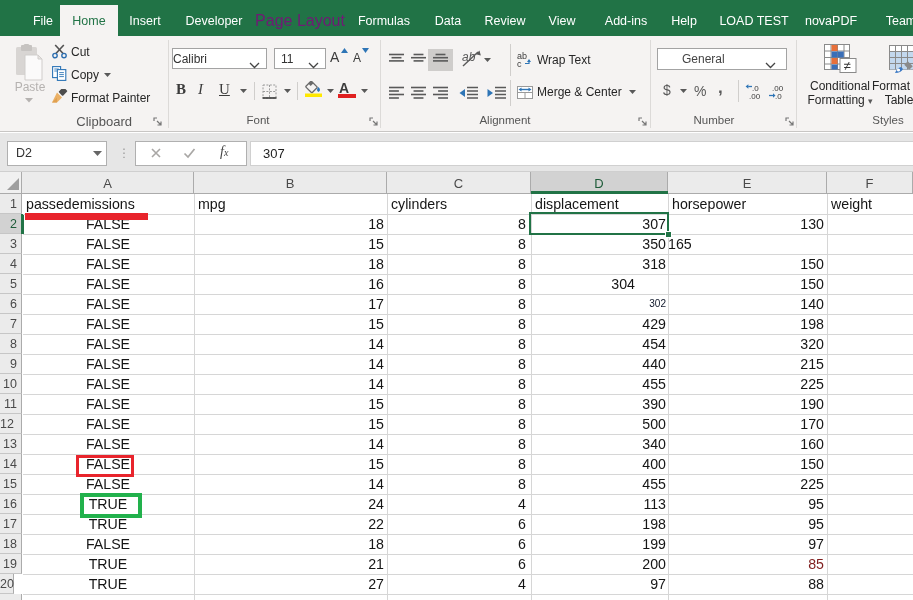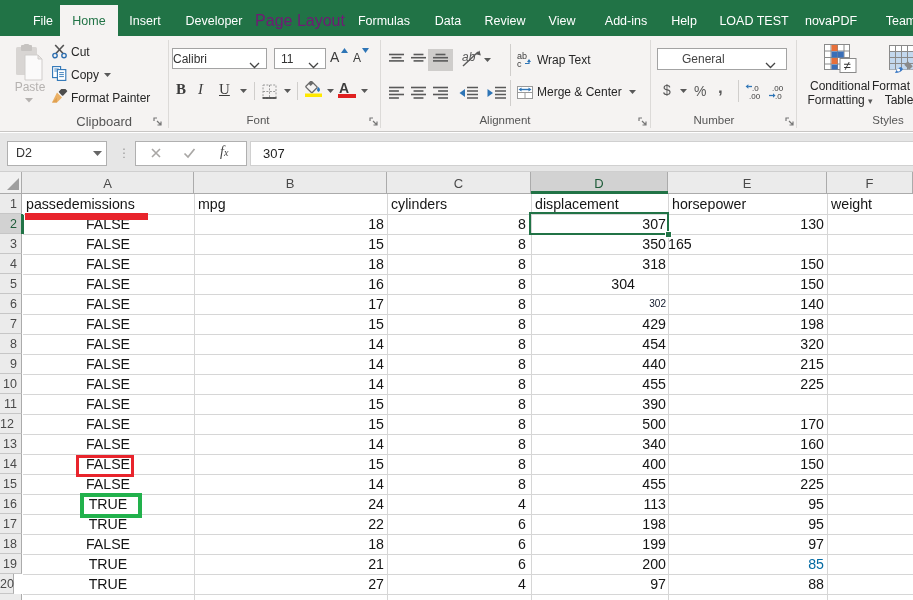--- a/index.html
+++ b/index.html
@@ -398,20 +398,21 @@
 <div style="position:absolute;left:668px;top:354px;width:156px;height:20px;text-align:right;font-size:14.2px;line-height:20px;color:#151515">215</div>
 <div style="position:absolute;left:22px;top:374px;width:172px;height:20px;text-align:center;font-size:14.2px;line-height:20px;color:#151515">FALSE</div>
 <div style="position:absolute;left:194px;top:374px;width:190px;height:20px;text-align:right;font-size:14.2px;line-height:20px;color:#151515">14</div>
 <div style="position:absolute;left:387px;top:374px;width:139px;height:20px;text-align:right;font-size:14.2px;line-height:20px;color:#151515">8</div>
 <div style="position:absolute;left:531px;top:374px;width:135px;height:20px;text-align:right;font-size:14.2px;line-height:20px;color:#151515">455</div>
 <div style="position:absolute;left:668px;top:374px;width:156px;height:20px;text-align:right;font-size:14.2px;line-height:20px;color:#151515">225</div>
 <div style="position:absolute;left:22px;top:394px;width:172px;height:20px;text-align:center;font-size:14.2px;line-height:20px;color:#151515">FALSE</div>
 <div style="position:absolute;left:194px;top:394px;width:190px;height:20px;text-align:right;font-size:14.2px;line-height:20px;color:#151515">15</div>
 <div style="position:absolute;left:387px;top:394px;width:139px;height:20px;text-align:right;font-size:14.2px;line-height:20px;color:#151515">8</div>
 <div style="position:absolute;left:531px;top:394px;width:135px;height:20px;text-align:right;font-size:14.2px;line-height:20px;color:#151515">390</div>
+<div style="position:absolute;left:668px;top:394px;width:156px;height:20px;text-align:right;font-size:14.2px;line-height:20px;color:#151515">190</div>
 <div style="position:absolute;left:22px;top:414px;width:172px;height:20px;text-align:center;font-size:14.2px;line-height:20px;color:#151515">FALSE</div>
 <div style="position:absolute;left:194px;top:414px;width:190px;height:20px;text-align:right;font-size:14.2px;line-height:20px;color:#151515">15</div>
 <div style="position:absolute;left:387px;top:414px;width:139px;height:20px;text-align:right;font-size:14.2px;line-height:20px;color:#151515">8</div>
 <div style="position:absolute;left:531px;top:414px;width:135px;height:20px;text-align:right;font-size:14.2px;line-height:20px;color:#151515">500</div>
 <div style="position:absolute;left:668px;top:414px;width:156px;height:20px;text-align:right;font-size:14.2px;line-height:20px;color:#151515">170</div>
 <div style="position:absolute;left:22px;top:434px;width:172px;height:20px;text-align:center;font-size:14.2px;line-height:20px;color:#151515">FALSE</div>
 <div style="position:absolute;left:194px;top:434px;width:190px;height:20px;text-align:right;font-size:14.2px;line-height:20px;color:#151515">14</div>
 <div style="position:absolute;left:387px;top:434px;width:139px;height:20px;text-align:right;font-size:14.2px;line-height:20px;color:#151515">8</div>
 <div style="position:absolute;left:531px;top:434px;width:135px;height:20px;text-align:right;font-size:14.2px;line-height:20px;color:#151515">340</div>
 <div style="position:absolute;left:668px;top:434px;width:156px;height:20px;text-align:right;font-size:14.2px;line-height:20px;color:#151515">160</div>
@@ -437,21 +438,21 @@
 <div style="position:absolute;left:668px;top:514px;width:156px;height:20px;text-align:right;font-size:14.2px;line-height:20px;color:#151515">95</div>
 <div style="position:absolute;left:22px;top:534px;width:172px;height:20px;text-align:center;font-size:14.2px;line-height:20px;color:#151515">FALSE</div>
 <div style="position:absolute;left:194px;top:534px;width:190px;height:20px;text-align:right;font-size:14.2px;line-height:20px;color:#151515">18</div>
 <div style="position:absolute;left:387px;top:534px;width:139px;height:20px;text-align:right;font-size:14.2px;line-height:20px;color:#151515">6</div>
 <div style="position:absolute;left:531px;top:534px;width:135px;height:20px;text-align:right;font-size:14.2px;line-height:20px;color:#151515">199</div>
 <div style="position:absolute;left:668px;top:534px;width:156px;height:20px;text-align:right;font-size:14.2px;line-height:20px;color:#151515">97</div>
 <div style="position:absolute;left:22px;top:554px;width:172px;height:20px;text-align:center;font-size:14.2px;line-height:20px;color:#151515">TRUE</div>
 <div style="position:absolute;left:194px;top:554px;width:190px;height:20px;text-align:right;font-size:14.2px;line-height:20px;color:#151515">21</div>
 <div style="position:absolute;left:387px;top:554px;width:139px;height:20px;text-align:right;font-size:14.2px;line-height:20px;color:#151515">6</div>
 <div style="position:absolute;left:531px;top:554px;width:135px;height:20px;text-align:right;font-size:14.2px;line-height:20px;color:#151515">200</div>
-<div style="position:absolute;left:668px;top:554px;width:156px;height:20px;text-align:right;font-size:14.2px;line-height:20px;color:#0369a1">85</div>
+<div style="position:absolute;left:668px;top:554px;width:156px;height:20px;text-align:right;font-size:14.2px;line-height:20px;color:#7f1d1d">85</div>
 <div style="position:absolute;left:22px;top:574px;width:172px;height:20px;text-align:center;font-size:14.2px;line-height:20px;color:#151515">TRUE</div>
 <div style="position:absolute;left:194px;top:574px;width:190px;height:20px;text-align:right;font-size:14.2px;line-height:20px;color:#151515">27</div>
 <div style="position:absolute;left:387px;top:574px;width:139px;height:20px;text-align:right;font-size:14.2px;line-height:20px;color:#151515">4</div>
 <div style="position:absolute;left:531px;top:574px;width:135px;height:20px;text-align:right;font-size:14.2px;line-height:20px;color:#151515">97</div>
 <div style="position:absolute;left:668px;top:574px;width:156px;height:20px;text-align:right;font-size:14.2px;line-height:20px;color:#151515">88</div>
 <div style="position:absolute;left:529px;top:212px;width:140px;height:23px;border:2px solid #217346;box-sizing:border-box"></div>
 <div style="position:absolute;left:665px;top:231px;width:7px;height:7px;background:#217346;border:1px solid #fff;box-sizing:border-box"></div>
 <div style="position:absolute;left:25px;top:213px;width:123px;height:7px;background:#e8242c"></div>
 <div style="position:absolute;left:76px;top:455px;width:58px;height:22px;border:3.5px solid #e8242c;box-sizing:border-box"></div>
 <div style="position:absolute;left:80px;top:493px;width:62px;height:25px;border:4px solid #22b14c;box-sizing:border-box"></div>

